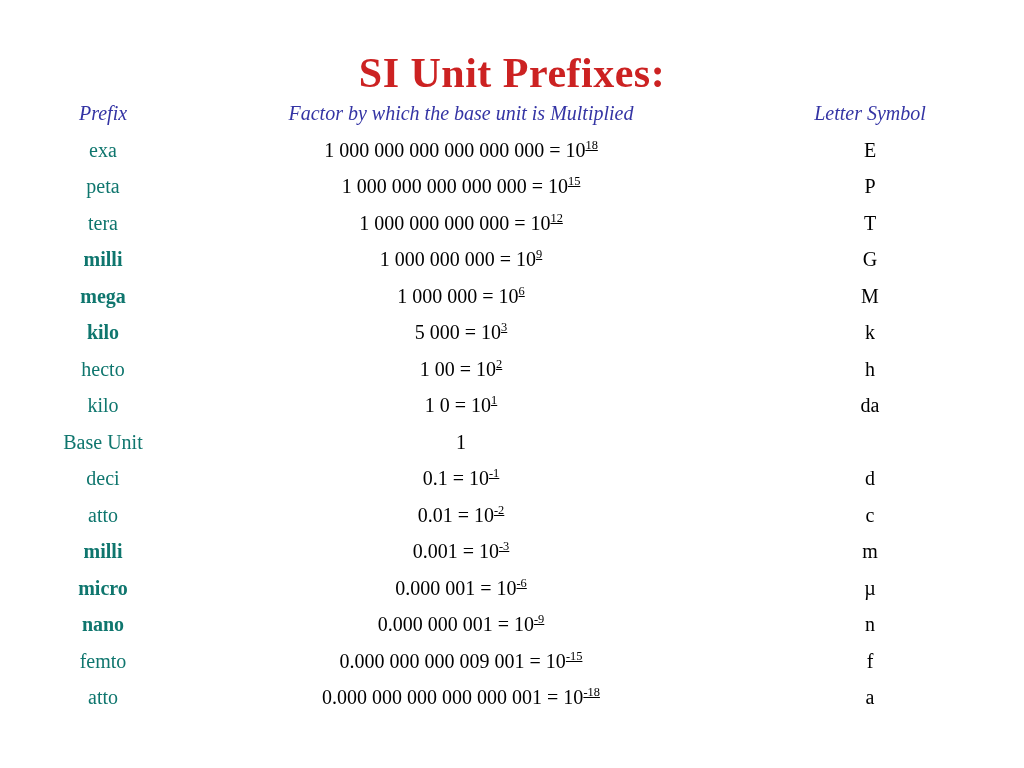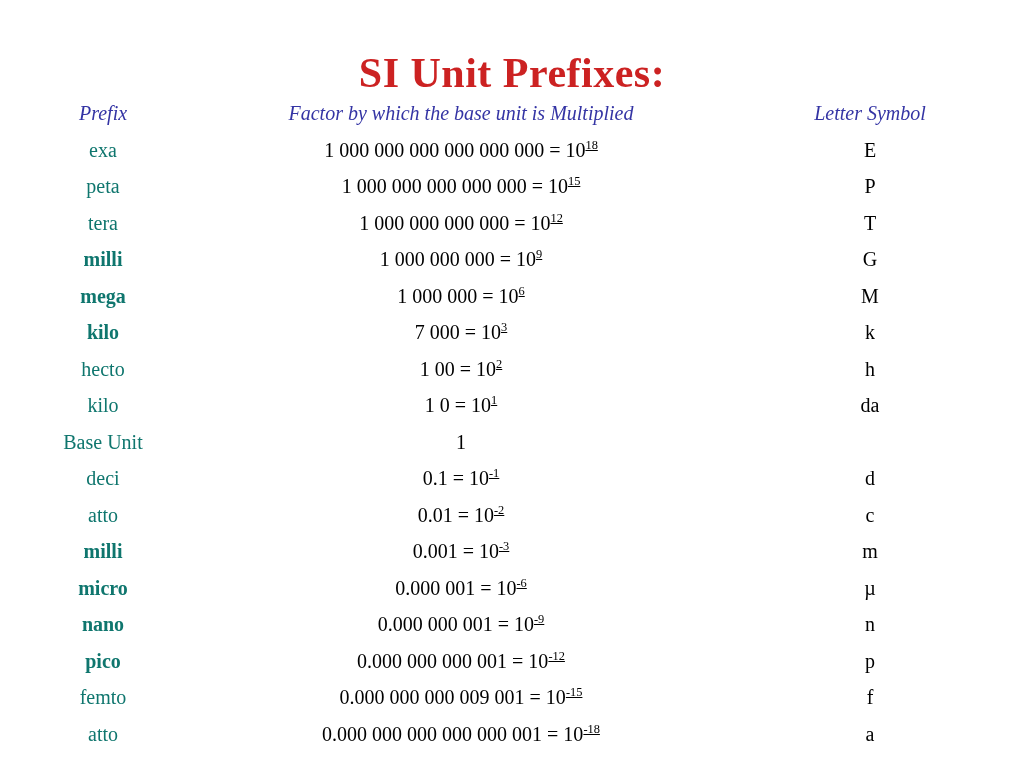--- a/index.html
+++ b/index.html
@@ -148,21 +148,21 @@
           <td class="cell-factor"><span>1 000 000 000</span><span> = 10</span><sup class="exp-neg">9</sup></td>
           <td class="cell-symbol">G</td>
         </tr>
         <tr class="row-strong">
           <td class="cell-prefix">mega</td>
           <td class="cell-factor"><span>1 000 000</span><span> = 10</span><sup class="exp-neg">6</sup></td>
           <td class="cell-symbol">M</td>
         </tr>
         <tr class="row-strong">
           <td class="cell-prefix">kilo</td>
-          <td class="cell-factor"><span>7 000</span><span> = 10</span><sup class="exp-neg">3</sup></td>
+          <td class="cell-factor"><span>5 000</span><span> = 10</span><sup class="exp-neg">3</sup></td>
           <td class="cell-symbol">k</td>
         </tr>
         <tr>
           <td class="cell-prefix">hecto</td>
           <td class="cell-factor"><span>1 00</span><span> = 10</span><sup class="exp-neg">2</sup></td>
           <td class="cell-symbol">h</td>
         </tr>
         <tr>
           <td class="cell-prefix">kilo</td>
           <td class="cell-factor"><span>1 0</span><span> = 10</span><sup class="exp-neg">1</sup></td>
@@ -191,25 +191,20 @@
         <tr class="row-strong">
           <td class="cell-prefix">micro</td>
           <td class="cell-factor"><span>0.000 001</span><span> = 10</span><sup class="exp-neg">-6</sup></td>
           <td class="cell-symbol">µ</td>
         </tr>
         <tr class="row-strong">
           <td class="cell-prefix">nano</td>
           <td class="cell-factor"><span>0.000 000 001</span><span> = 10</span><sup class="exp-neg">-9</sup></td>
           <td class="cell-symbol">n</td>
         </tr>
-        <tr class="row-strong">
-          <td class="cell-prefix">pico</td>
-          <td class="cell-factor"><span>0.000 000 000 001</span><span> = 10</span><sup class="exp-neg">-12</sup></td>
-          <td class="cell-symbol">p</td>
-        </tr>
         <tr>
           <td class="cell-prefix">femto</td>
           <td class="cell-factor"><span>0.000 000 000 009 001</span><span> = 10</span><sup class="exp-neg">-15</sup></td>
           <td class="cell-symbol">f</td>
         </tr>
         <tr>
           <td class="cell-prefix">atto</td>
           <td class="cell-factor"><span>0.000 000 000 000 000 001</span><span> = 10</span><sup class="exp-neg">-18</sup></td>
           <td class="cell-symbol">a</td>
         </tr>

